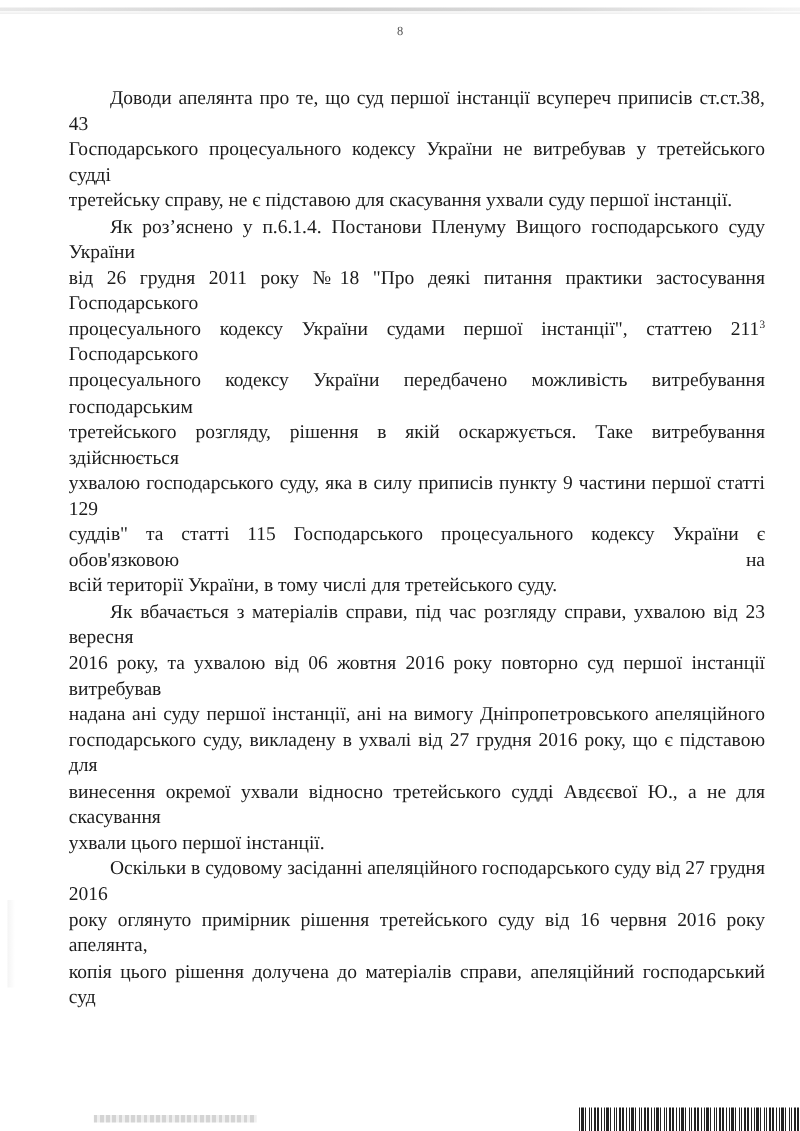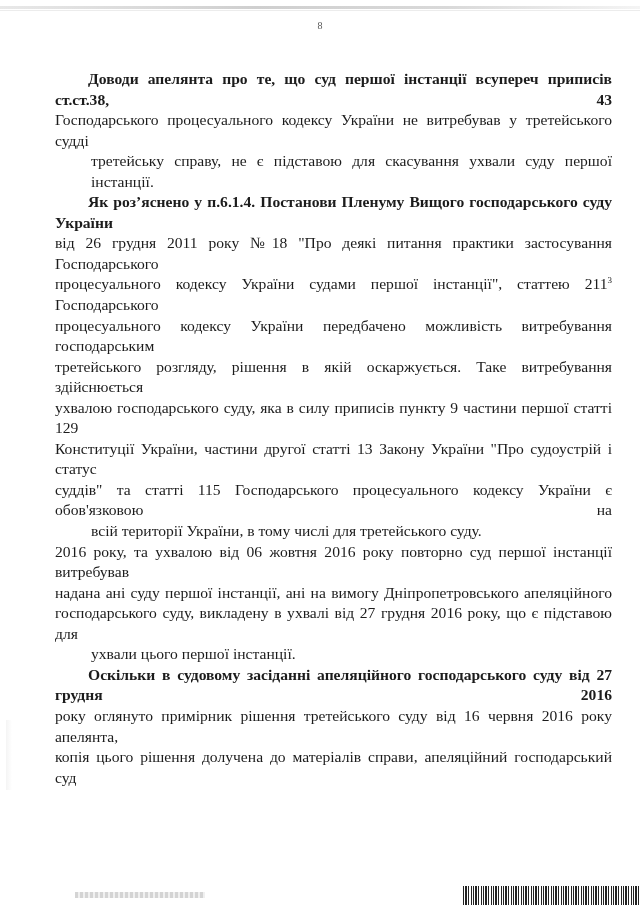--- a/index.html
+++ b/index.html
@@ -20,22 +20,22 @@
   }
   .page-number {
     position: absolute; top: 20px; left: 0; width: 640px;
     text-align: center; font-size: 10px; color: #555;
   }
   .content {
     position: absolute; left: 55px; top: 69px; width: 557px;
     font-size: 15.6px; line-height: 20.55px;
   }
   .line { display: block; text-align: justify; text-align-last: justify; }
-  .line.last { text-align-last: left; margin-left: 36px; }
-  .line.first { text-indent: 33px; font-weight: bold; }
+  .line.last { text-align-last: left; }
+  .line.first { text-indent: 33px; }
   sup { font-size: 9px; vertical-align: 6px; line-height: 0; }
   .barcode {
     position: absolute; left: 463px; top: 886px; width: 177px; height: 19px;
     background: repeating-linear-gradient(to right,
       #222 0px, #222 1px, #fff 1px, #fff 2px,
       #222 2px, #222 4px, #fff 4px, #fff 5px,
       #222 5px, #222 6px, #fff 6px, #fff 8px,
       #222 8px, #222 9px, #fff 9px, #fff 10px);
   }
   .footer-bleed {
@@ -64,29 +64,30 @@
     <span class="line last">третейську справу, не є  підставою для  скасування  ухвали  суду першої інстанції.</span>
   </div>
 
   <div class="para-block">
     <span class="line first">Як роз’яснено у п.6.1.4. Постанови Пленуму Вищого господарського суду України</span>
     <span class="line">від 26 грудня 2011 року №18 "Про деякі питання практики застосування Господарського</span>
     <span class="line"><span>процесуального кодексу України судами першої інстанції", статтею 211</span><sup>3</sup><span> Господарського</span></span>
     <span class="line">процесуального кодексу України передбачено можливість витребування господарським</span>
     <span class="line">третейського розгляду, рішення в якій оскаржується. Таке витребування здійснюється</span>
     <span class="line">ухвалою господарського суду, яка в силу приписів пункту 9 частини першої статті 129</span>
-    <span class="line">Конституції України, частини другої статті 13 Закону України "Про судоустрій і статус</span>
     <span class="line">суддів" та статті 115 Господарського процесуального кодексу України є обов'язковою на</span>
     <span class="line last">всій території України, в тому числі для третейського суду.</span>
   </div>
 
   <div class="para-block">
+    <span class="line first">Як вбачається з матеріалів справи, під час розгляду справи, ухвалою від 23 вересня</span>
     <span class="line">2016 року, та ухвалою від 06 жовтня 2016 року повторно суд першої інстанції витребував</span>
     <span class="line">надана ані суду першої інстанції, ані на вимогу Дніпропетровського апеляційного</span>
     <span class="line">господарського суду, викладену в ухвалі від 27 грудня 2016 року, що є підставою для</span>
+    <span class="line">винесення окремої ухвали  відносно третейського судді Авдєєвої Ю., а не для скасування</span>
     <span class="line last">ухвали цього першої інстанції.</span>
   </div>
 
   <div class="para-block">
     <span class="line first">Оскільки в судовому засіданні апеляційного господарського суду від 27 грудня 2016</span>
     <span class="line">року оглянуто примірник рішення третейського суду від 16 червня 2016 року апелянта,</span>
     <span class="line">копія цього рішення долучена до матеріалів справи, апеляційний господарський суд</span>
 
   </div>
 

